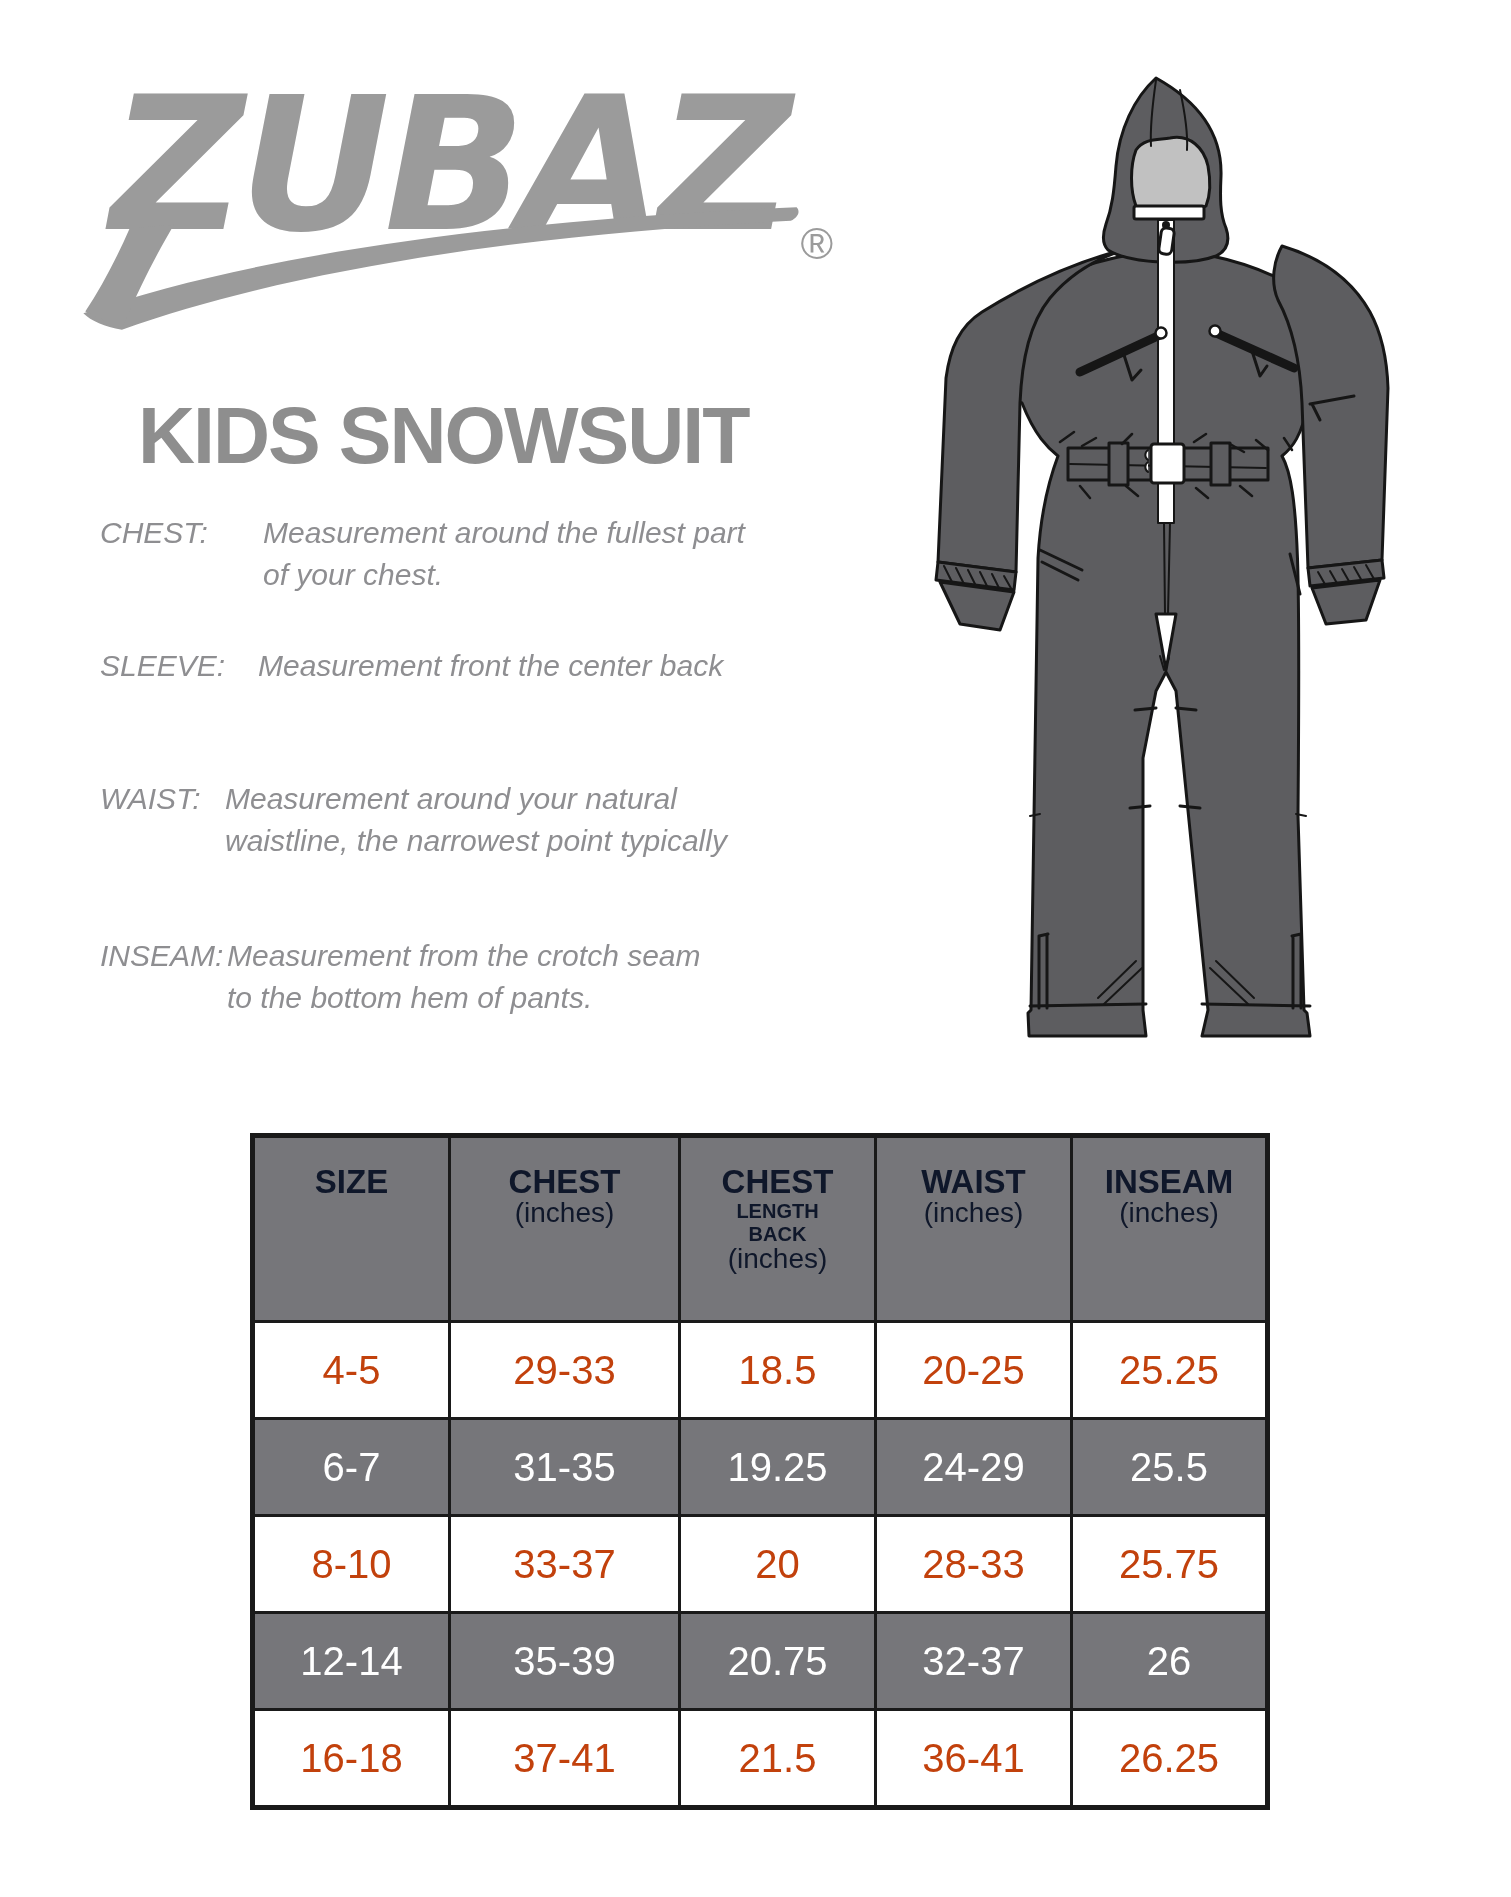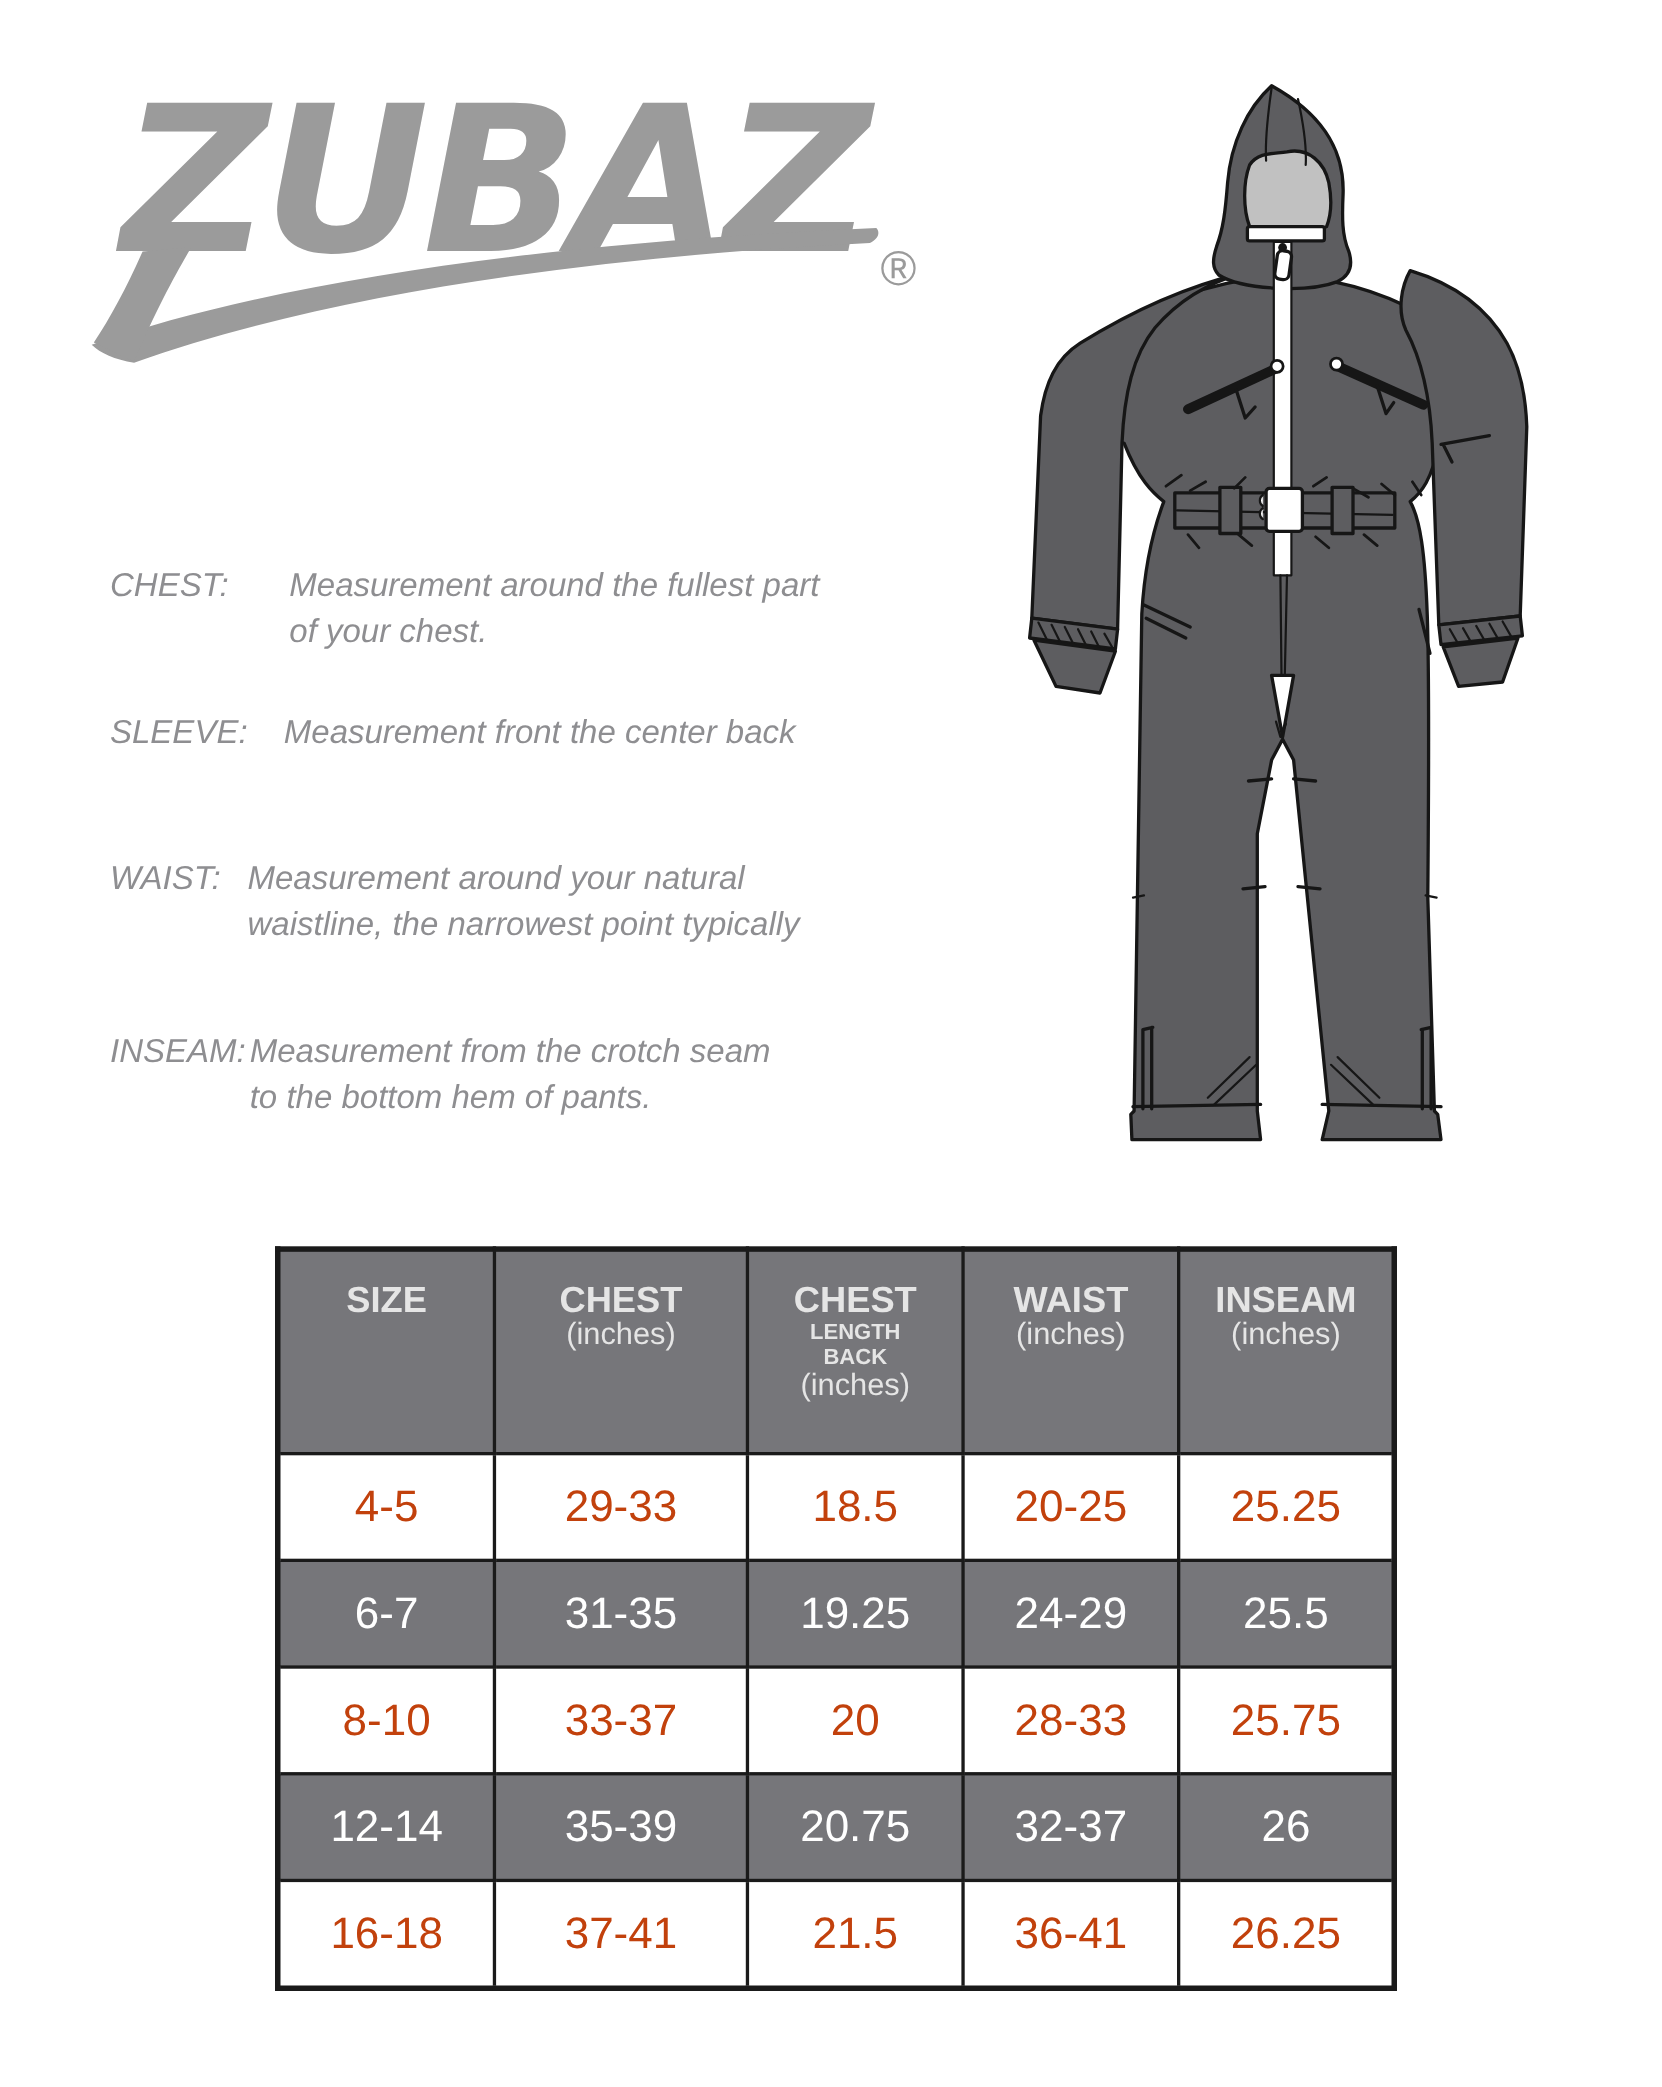--- a/index.html
+++ b/index.html
@@ -46,21 +46,21 @@
   
   table.size-table {
     position:absolute; left:250px; top:1133px; width:1015px;
     border-collapse:collapse; table-layout:fixed;
     border:5px solid #1a1a1a;
   }
   table.size-table td {
     border:3px solid #1a1a1a; text-align:center; padding:0;
   }
   tr.header-row td {
-    background:#76767a; color:#e5e5e5; height:156px; vertical-align:top;
+    background:#76767a; color:#0f172a; height:156px; vertical-align:top;
     padding-top:26px;
   }
   .col-label { font-size:33px; font-weight:bold; line-height:36px; }
   .col-sub   { font-size:28px; font-weight:normal; line-height:26px; }
   .col-sub-sm{ font-size:20px; font-weight:bold; line-height:23px; }
   tr.data-row td { height:94px; vertical-align:middle; font-size:40px; color:#c2410c; }
   tr.data-row.shaded td { background:#76767a; color:#ffffff; }
 </style>
 </head>
 <body>
@@ -69,20 +69,21 @@
 
   <div class="logo-wrap">
     <svg viewBox="0 0 830 300">
       <text x="46" y="190" font-family="DejaVu Sans, sans-serif" font-weight="bold" font-style="italic" font-size="192" letter-spacing="-6" textLength="702" lengthAdjust="spacingAndGlyphs" fill="#9b9b9b">ZUBAZ</text>
       <path fill="#9b9b9b" d="M18,278 C210,212 480,180 758,168 C762,172 760,178 752,182 C505,194 245,228 58,295 C40,292 26,286 18,278 Z"></path>
       <path fill="#9b9b9b" d="M66,190 C52,222 36,252 20,276 L58,294 C80,242 98,210 112,186 Z"></path>
       <text x="762" y="222" font-size="46" fill="#9b9b9b">®</text>
     </svg>
   </div>
 
+  <div class="page-title">KIDS SNOWSUIT</div>
 
   <div class="definitions">
 
     <div class="def-item def-chest">
       <span class="def-term">CHEST:</span>
       <span class="def-text">Measurement around the fullest part</span>
       <span class="def-text">of your chest.</span>
     </div>
 
     <div class="def-item def-sleeve">

